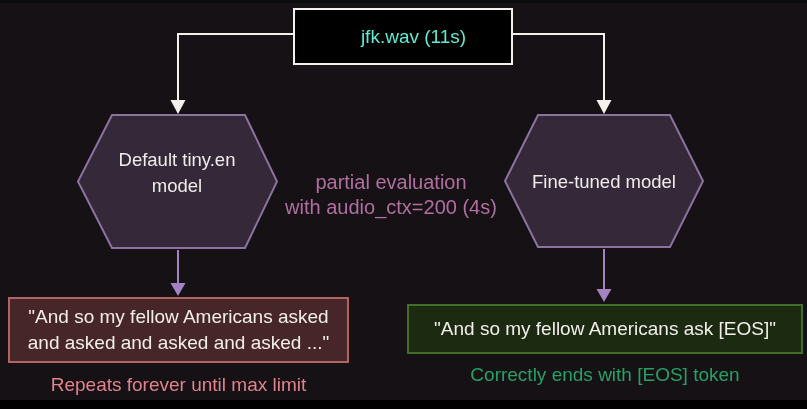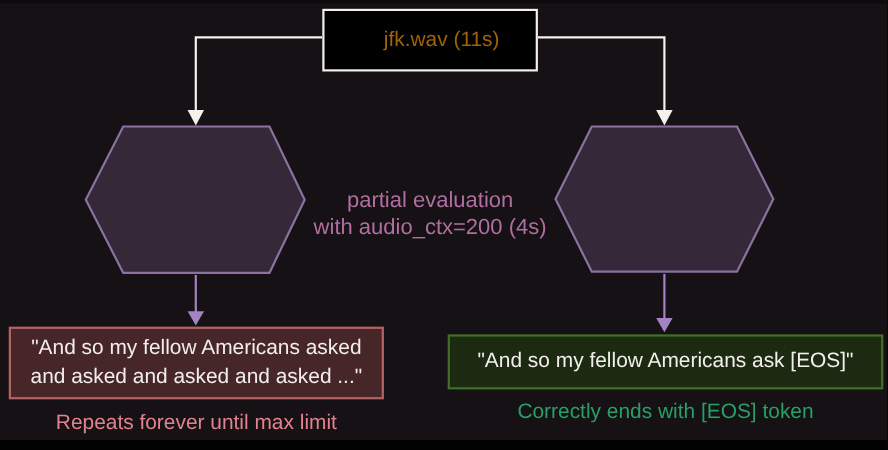--- a/index.html
+++ b/index.html
@@ -11,23 +11,23 @@
     font-family:"Liberation Sans", sans-serif;
   }
   .edge-top{position:absolute;left:0;top:0;width:807px;height:3px;background:#0b0a0d;}
   .edge-bottom{position:absolute;left:0;top:400px;width:807px;height:9px;background:#010102;}
   .svg-layer{position:absolute;left:0;top:0;width:807px;height:409px;}
   .node{
     position:absolute;display:flex;align-items:center;justify-content:center;
     text-align:center;box-sizing:border-box;
   }
   .top-box{
-    left:293px;top:8px;width:196px;height:57px;
+    left:293px;top:8px;width:220px;height:57px;
     background:#000000;border:2px solid #f4f0ec;
-    color:#a16207;font-size:19px;padding-left:21px;
+    color:#5eead4;font-size:19px;padding-left:21px;
   }
   .hex-label{
     position:absolute;text-align:center;color:#f0ece9;font-size:18.5px;
     line-height:26px;white-space:pre-line;
   }
   .hex-label-left{left:77px;top:147px;width:200px;}
   .hex-label-right{left:504px;top:169px;width:200px;}
   .annotation{
     position:absolute;left:276px;top:170px;width:230px;
     text-align:center;color:#b16fa1;font-size:20px;line-height:25px;
@@ -67,21 +67,24 @@
     <polygon points="505,181 538,115 670,115 703,181 670,247 538,247" fill="#342839" stroke="#8b72a0" stroke-width="2"></polygon>
 
     <path d="M178,250 L178,284" fill="none" stroke="#a383c4" stroke-width="2"></path>
     <polygon points="170.5,283 185.5,283 178,296" fill="#a383c4"></polygon>
     <path d="M604,249 L604,290" fill="none" stroke="#a383c4" stroke-width="2"></path>
     <polygon points="596.5,289 611.5,289 604,302" fill="#a383c4"></polygon>
   </svg>
 
   <div class="node top-box">jfk.wav (11s)</div>
 
+  <div class="hex-label hex-label-left">Default tiny.en
+model</div>
 
+  <div class="hex-label hex-label-right">Fine-tuned model</div>
 
   <div class="annotation">partial evaluation
 with audio_ctx=200 (4s)</div>
 
   <div class="result-box result-left">"And so my fellow Americans asked
 and asked and asked and asked ..."</div>
 
   <div class="result-box result-right">"And so my fellow Americans ask [EOS]"</div>
 
   <div class="caption caption-right">Correctly ends with [EOS] token</div>

